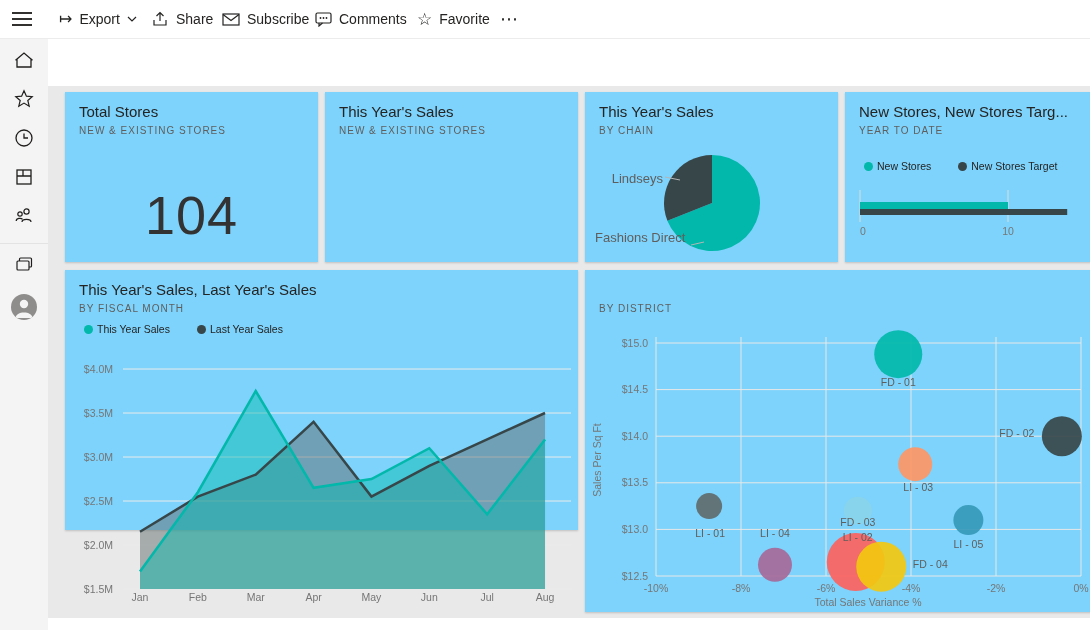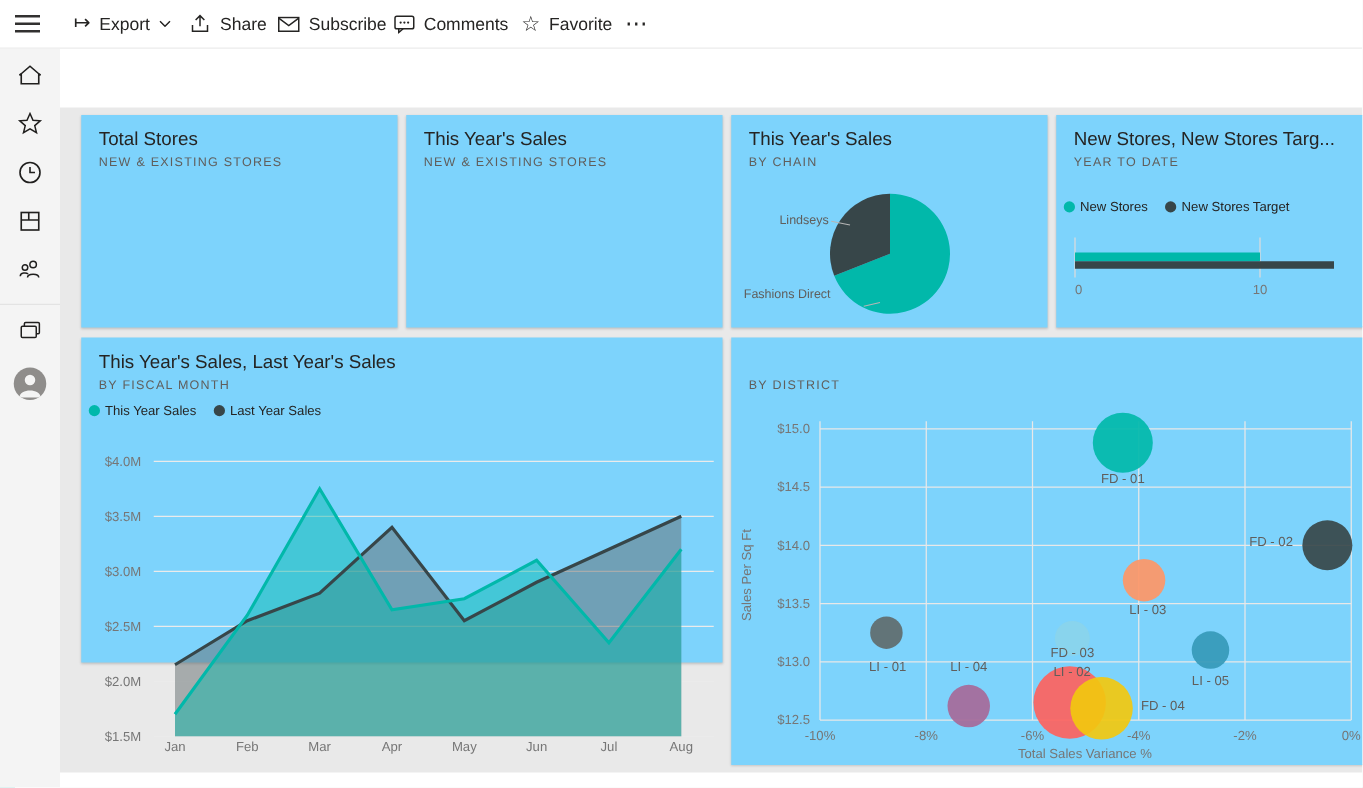--- a/index.html
+++ b/index.html
@@ -25,24 +25,24 @@
   .qa-wrap input{border:none;outline:none;flex:1;font-size:17px;color:#605e5c;
                  font-family:"Liberation Sans",sans-serif;background:transparent;}
   .qa-wrap input::placeholder{color:#605e5c;opacity:1;}
   
   .canvas{position:absolute;left:48px;top:86px;width:1042px;height:532px;background:#e9e9e9;}
   .card{position:absolute;background:#7dd3fc;box-shadow:0 1px 2px rgba(0,0,0,.18);cursor:pointer;}
   .card-title{position:absolute;left:14px;top:11px;font-size:15px;color:#252423;white-space:nowrap;}
   .card-sub{position:absolute;left:14px;top:33px;font-size:10px;letter-spacing:1px;color:#605e5c;white-space:nowrap;}
   .big{position:absolute;left:0;right:0;top:92px;text-align:center;font-size:54px;
        font-weight:200;color:#333;letter-spacing:1px;}
-  .legend{position:absolute;left:6px;display:flex;gap:14px;align-items:center;
+  .legend{position:absolute;left:19px;display:flex;gap:27px;align-items:center;
           font-size:10.5px;color:#252423;white-space:nowrap;}
   .legend i{display:inline-block;width:9px;height:9px;border-radius:50%;margin-right:4px;vertical-align:-1px;}
-  .pie-label{position:absolute;font-size:10px;color:#605e5c;white-space:nowrap;}
+  .pie-label{position:absolute;font-size:13px;color:#605e5c;white-space:nowrap;}
   svg text{font-family:"Liberation Sans",sans-serif;}
   .corner-accent{position:absolute;left:0;top:618px;width:12px;height:12px;background:#01B8AA;}
 </style>
 </head>
 <body>
 
 <div id="app">
 
   <div class="topbar">
     <div class="menu-item hamburger" style="left:12px">
@@ -134,20 +134,21 @@
         </svg>
       <input type="text" placeholder="Ask a question about your data" style="">
     </div>
   </div>
 
   <div class="canvas"></div>
 
   <div class="card" style="left:65px;top:92px;width:253px;height:170px">
     <div class="card-title">Total Stores</div>
     <div class="card-sub">NEW &amp; EXISTING STORES</div>
+    <div class="big">104</div>
   </div>
 
   <div class="card" style="left:325px;top:92px;width:253px;height:170px">
     <div class="card-title">This Year's Sales</div>
     <div class="card-sub">NEW &amp; EXISTING STORES</div>
   </div>
 
   <div class="card" style="left:585px;top:92px;width:253px;height:170px">
     <div class="card-title">This Year's Sales</div>
     <div class="card-sub">BY CHAIN</div>

